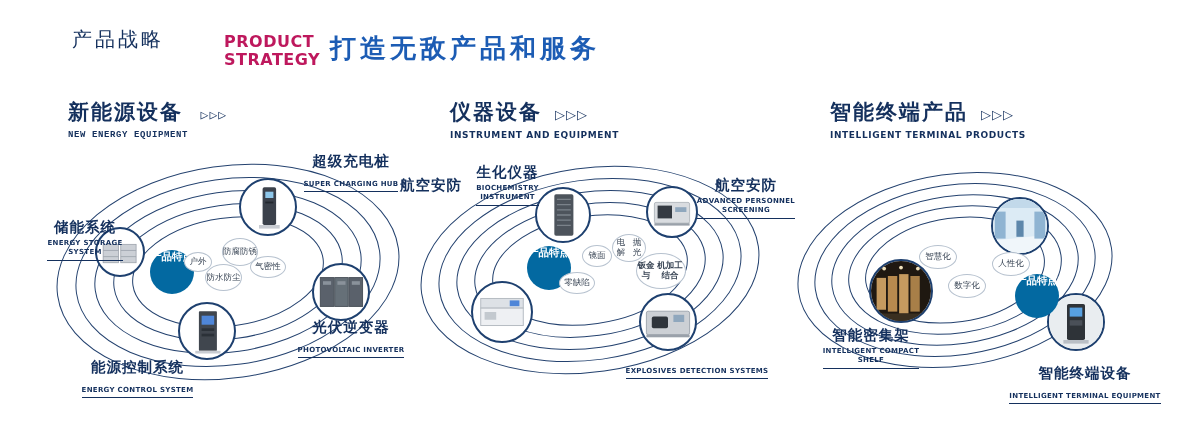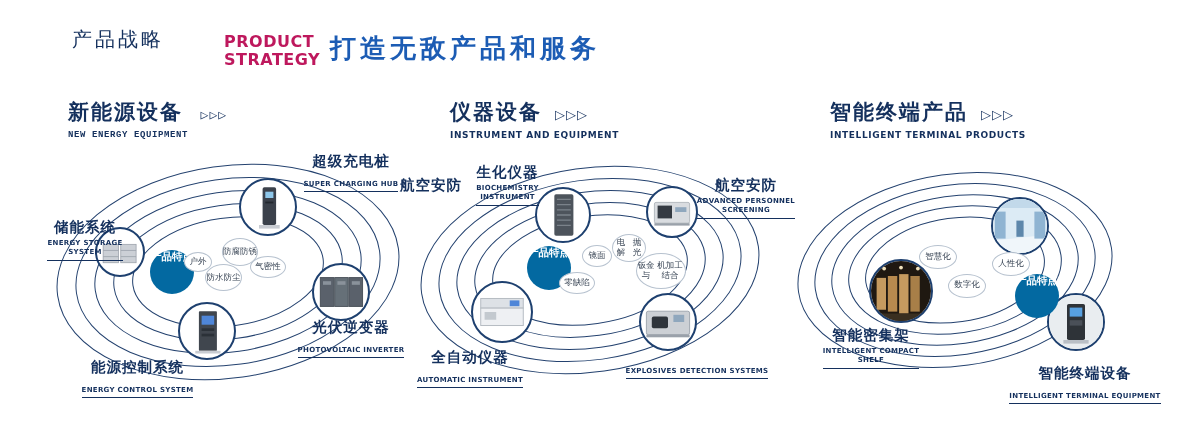--- a/index.html
+++ b/index.html
@@ -218,21 +218,21 @@
     <span>产品</span>
     <span>特点</span>
   </div>
   <div class="abs bubble" style="left:582px; top:245px; width:30px; height:22px;text-align:center;">
     <span>镜面</span>
   </div>
   <div class="abs bubble" style="left:612px; top:234px; width:34px; height:28px;">
     <span>电解</span>
     <span>抛光</span>
   </div>
-  <div class="abs bubble" style="left:636px; top:253px; width:50px; height:36px;">
+  <div class="abs bubble" style="left:636px; top:253px; width:50px; height:36px;font-weight:bold;">
     <span>钣金与</span>
     <span>机加工结合</span>
   </div>
   <div class="abs bubble" style="left:559px; top:272px; width:36px; height:22px;">
     <span>零缺陷</span>
   </div>
 
   <div class="abs p-label" style="left:455px; top:163px; width:105px;">
     <div class="zh">生化仪器</div>
     <div class="en-block">
@@ -240,24 +240,20 @@
       <div>INSTRUMENT</div>
     </div>
   </div>
   <div class="abs side-label" style="left:400px; top:176px;">航空安防</div>
   <div class="abs p-label" style="left:690px; top:176px; width:112px;">
     <div class="zh">航空安防</div>
     <div class="en-block">
       <div>ADVANCED PERSONNEL</div>
       <div>SCREENING</div>
     </div>
-  </div>
-  <div class="abs p-label" style="left:415px; top:348px; width:110px;">
-    <div class="zh">全自动仪器</div>
-    <div class="en-block">AUTOMATIC INSTRUMENT</div>
   </div>
   <div class="abs p-label" style="left:622px; top:358px; width:150px;">
     <div class="en-block">EXPLOSIVES DETECTION SYSTEMS</div>
   </div>
 
   <div class="abs node" style="left:991px; top:197px; width:58px; height:58px;">
     <svg viewBox="0 0 60 60">
       <rect width="60" height="60" fill="#dcebf5"></rect>
       <rect width="60" height="10" fill="#c2d9ea"></rect>
       <polygon points="0,60 60,60 60,40 0,46" fill="#f0f6fa"></polygon>
@@ -294,21 +290,21 @@
   <div class="abs badge" style="left:1015px; top:274px;">
     <span>产品</span>
     <span>特点</span>
   </div>
   <div class="abs bubble" style="left:919px; top:245px; width:38px; height:24px;">
     <span>智慧化</span>
   </div>
   <div class="abs bubble" style="left:992px; top:252px; width:38px; height:24px;">
     <span>人性化</span>
   </div>
-  <div class="abs bubble" style="left:948px; top:274px; width:38px; height:24px;font-family:Liberation Mono, monospace;">
+  <div class="abs bubble" style="left:948px; top:274px; width:38px; height:24px;">
     <span>数字化</span>
   </div>
 
   <div class="abs p-label" style="left:1005px; top:364px; width:160px;">
     <div class="zh">智能终端设备</div>
     <div class="en-block">INTELLIGENT TERMINAL EQUIPMENT</div>
   </div>
   <div class="abs p-label" style="left:812px; top:326px; width:118px;">
     <div class="zh">智能密集架</div>
     <div class="en-block">

